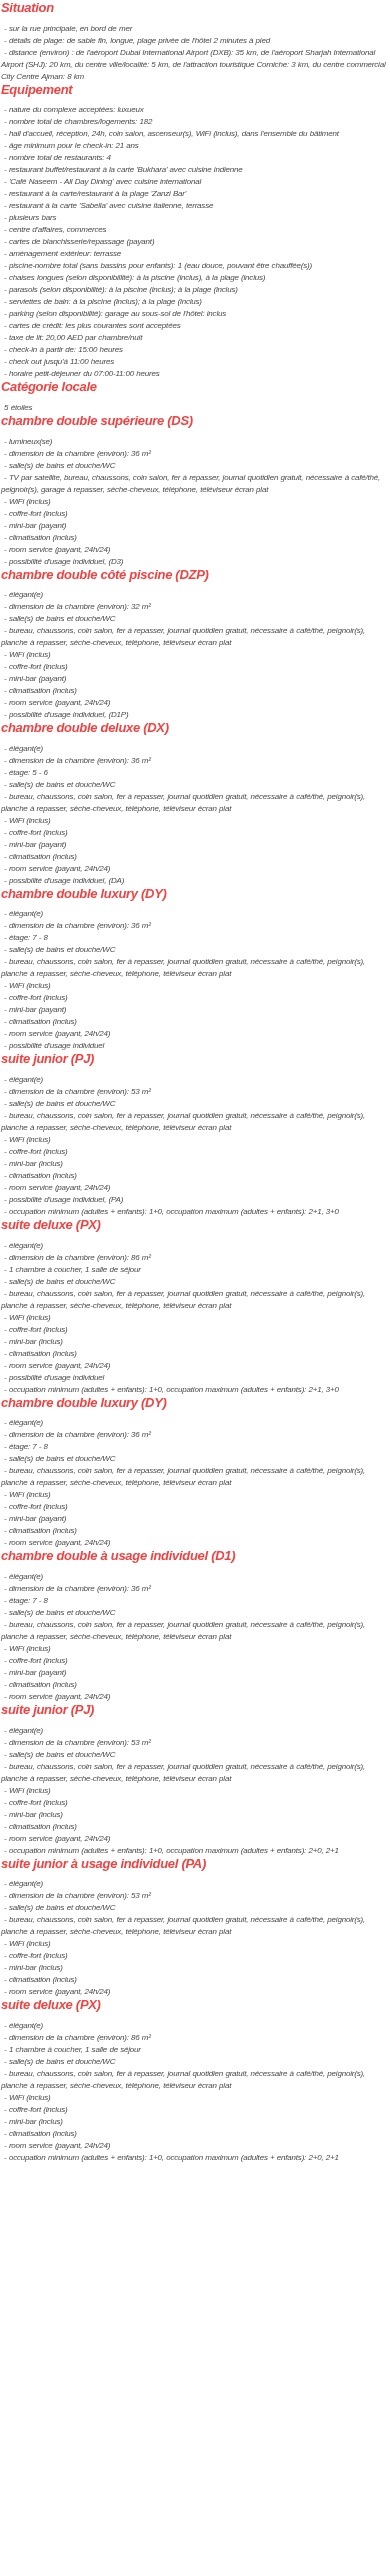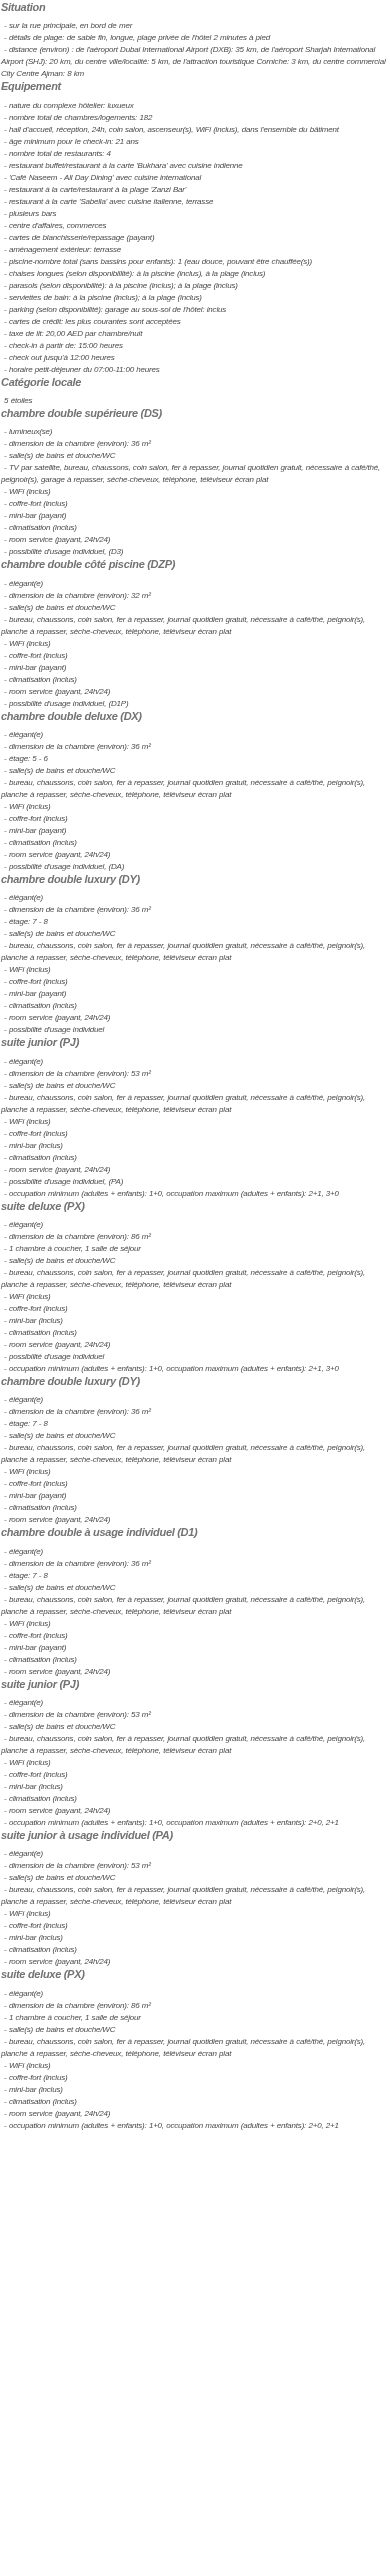--- a/index.html
+++ b/index.html
@@ -13,22 +13,22 @@
     font-family: "Liberation Sans", sans-serif;
     color: #4a4a4a;
   }
   main {
     padding: 1px 2.1px 15.5px 1px;
     box-sizing: border-box;
   }
   section { }
   section:first-child { margin-top: 0; }
   h2.section-heading {
-    color: #737373;
-    font-size: 11px;
+    color: #ef4444;
+    font-size: 13px;
     font-style: italic;
     font-weight: bold;
     letter-spacing: -0.3px;
     line-height: 1.15;
     margin: 0 0 6.7px 0;
   }
   p.item {
     font-style: italic;
     font-size: 8px;
     letter-spacing: -0.2px;
@@ -45,42 +45,42 @@
 <main>
   <div>
       <section>
         <h2 class="section-heading">Situation</h2>
         <p class="item">- sur la rue principale, en bord de mer</p>
         <p class="item">- détails de plage: de sable fin, longue, plage privée de l'hôtel 2 minutes à pied</p>
         <p class="item">- distance (environ) : de l'aéroport Dubai International Airport (DXB): 35 km, de l'aéroport Sharjah International Airport (SHJ): 20 km, du centre ville/localité: 5 km, de l'attraction touristique Corniche: 3 km, du centre commercial City Centre Ajman: 8 km</p>
       </section>
       <section>
         <h2 class="section-heading">Equipement</h2>
-        <p class="item">- nature du complexe hôtelier: luxueux</p>
+        <p class="item">- nature du complexe acceptées: luxueux</p>
         <p class="item">- nombre total de chambres/logements: 182</p>
         <p class="item">- hall d'accueil, réception, 24h, coin salon, ascenseur(s), WiFi (inclus), dans l'ensemble du bâtiment</p>
         <p class="item">- âge minimum pour le check-in: 21 ans</p>
         <p class="item">- nombre total de restaurants: 4</p>
         <p class="item">- restaurant buffet/restaurant à la carte 'Bukhara' avec cuisine indienne</p>
         <p class="item">- 'Café Naseem - All Day Dining' avec cuisine international</p>
         <p class="item">- restaurant à la carte/restaurant à la plage 'Zanzi Bar'</p>
         <p class="item">- restaurant à la carte 'Sabella' avec cuisine italienne, terrasse</p>
         <p class="item">- plusieurs bars</p>
         <p class="item">- centre d'affaires, commerces</p>
         <p class="item">- cartes de blanchisserie/repassage (payant)</p>
         <p class="item">- aménagement extérieur: terrasse</p>
         <p class="item">- piscine-nombre total (sans bassins pour enfants): 1 (eau douce, pouvant être chauffée(s))</p>
         <p class="item">- chaises longues (selon disponibillité): à la piscine (inclus), à la plage (inclus)</p>
         <p class="item">- parasols (selon disponibilité): à la piscine (inclus); à la plage (inclus)</p>
         <p class="item">- serviettes de bain: à la piscine (inclus); à la plage (inclus)</p>
         <p class="item">- parking (selon disponibilité): garage au sous-sol de l'hôtel: inclus</p>
         <p class="item">- cartes de crédit: les plus courantes sont acceptées</p>
         <p class="item">- taxe de lit: 20,00 AED par chambre/nuit</p>
         <p class="item">- check-in à partir de: 15:00 heures</p>
-        <p class="item">- check out jusqu'à 12:00 heures</p>
+        <p class="item">- check out jusqu'à 11:00 heures</p>
         <p class="item">- horaire petit-déjeuner du 07:00-11:00 heures</p>
       </section>
       <section>
         <h2 class="section-heading">Catégorie locale</h2>
         <p class="item">5 étoiles</p>
       </section>
       <section>
         <h2 class="section-heading">chambre double supérieure (DS)</h2>
         <p class="item">- lumineux(se)</p>
         <p class="item">- dimension de la chambre (environ): 36 m²</p>

